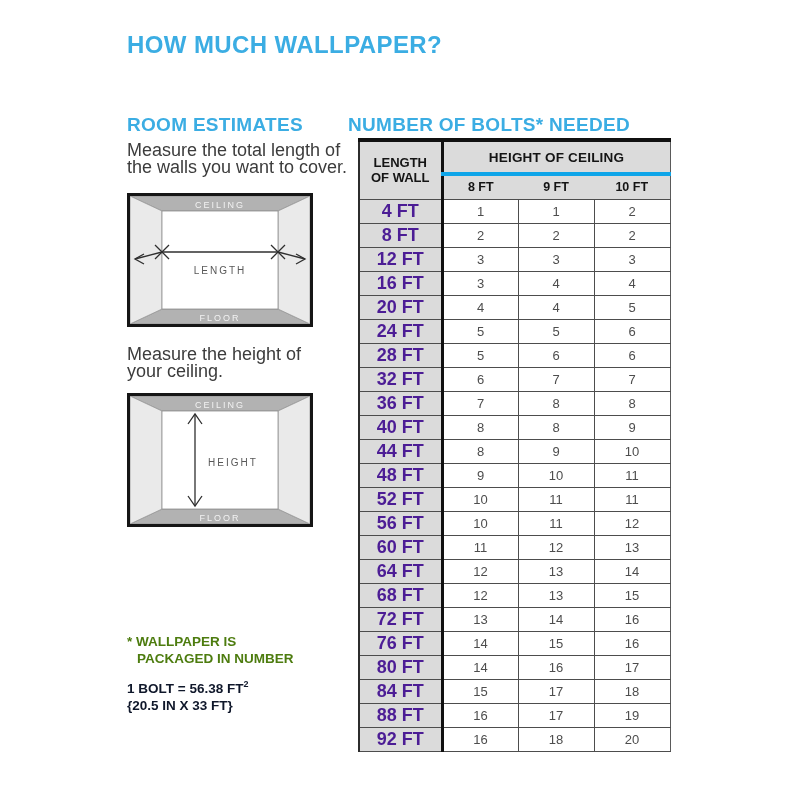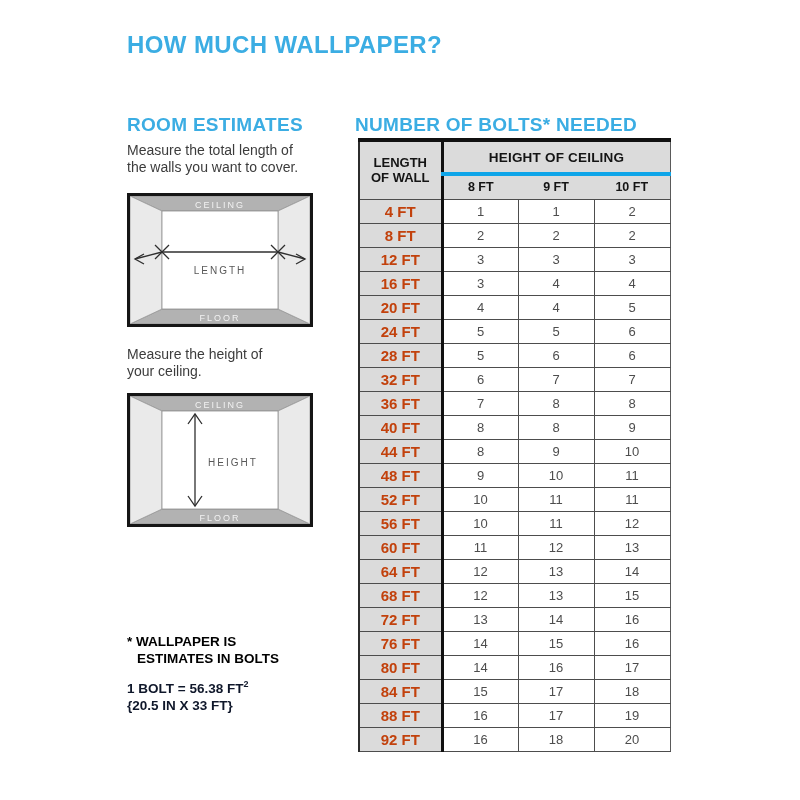--- a/index.html
+++ b/index.html
@@ -22,41 +22,41 @@
   }
   .section-heading {
     position: absolute;
     font-size: 19px;
     font-weight: bold;
     letter-spacing: 0.3px;
     color: #3BADE3;
   }
   .room-estimates-heading { left: 127px; top: 114px; }
   .table-heading {
-    left: 340px; top: 114px;
+    left: 348px; top: 114px;
     width: 312px;
-    text-align: center;
+    text-align: left;
   }
   .body-text {
     position: absolute;
     left: 127px;
-    font-size: 14px;
+    font-size: 18px;
     line-height: 16.5px;
     color: #3c3c3c;
   }
   .para1 { top: 142px; }
   .para2 { top: 346px; }
   .para3 { top: 543px; line-height: 15.5px; }
   .footnote {
     position: absolute;
     left: 127px; top: 634px;
     font-size: 13.5px;
     line-height: 16.5px;
     font-weight: bold;
-    color: #000000;
+    color: #4d7c0f;
   }
   .footnote .indent { padding-left: 10px; }
   .bolt-note {
     position: absolute;
     left: 127px; top: 676px;
     font-size: 13.5px;
     line-height: 17px;
     font-weight: bold;
     color: #0f172a;
   }
@@ -117,23 +117,23 @@
     border-bottom: 1px solid #4d4d4d;
     height: 25px;
     font-size: 12.5px;
     font-weight: bold;
     color: #141414;
   }
   .bolts-table td { height: 24px; border-bottom: 1px solid #4d4d4d; }
   .bolts-table td.wall {
     background: #dbdbdb;
     border-right: 3px solid #101010;
-    font-size: 15px;
-    font-weight: bold;
-    color: #c2410c;
+    font-size: 18px;
+    font-weight: bold;
+    color: #4c1d95;
   }
   .bolts-table td.val {
     background: #ffffff;
     border-left: 1px solid #4d4d4d;
     font-size: 13px;
     color: #4d4d4d;
   }
 </style>
 </head>
 <body>
@@ -192,21 +192,21 @@
         <polyline points="58,28 65,18 72,28"></polyline>
         <polyline points="58,100 65,110 72,100"></polyline>
       </g>
       <text x="78" y="70" text-anchor="start" font-size="10" letter-spacing="2" fill="#585858">HEIGHT</text>
     </svg>
   </div>
 
 
   <div class="footnote">
     <div>* WALLPAPER IS</div>
-    <div class="indent">ESTIMATES IN BOLTS</div>
+    <div class="indent">PACKAGED IN NUMBER</div>
   </div>
 
   <div class="bolt-note">
     <div><span>1 BOLT = 56.38 FT</span><sup>2</sup></div>
     <div>{20.5 IN X 33 FT}</div>
   </div>
 
   <div class="section-heading table-heading">NUMBER OF BOLTS* NEEDED</div>
 
   <table class="bolts-table">

